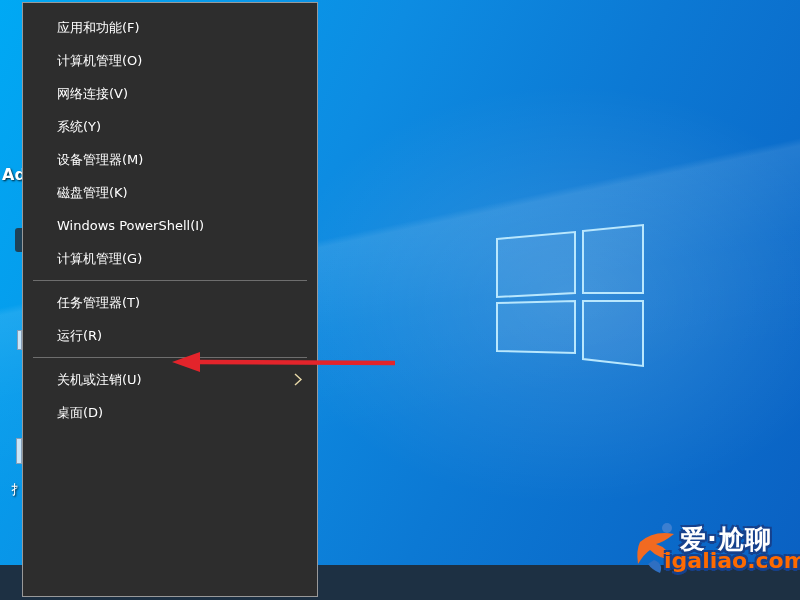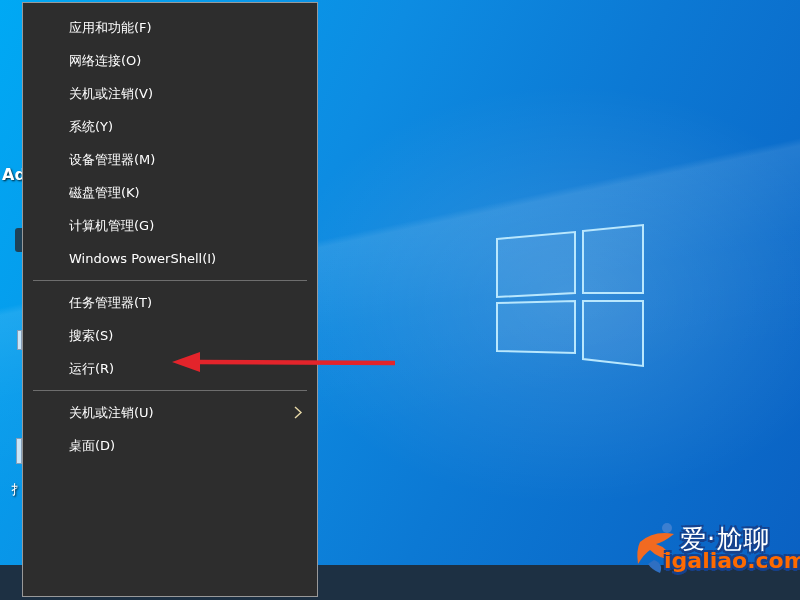--- a/index.html
+++ b/index.html
@@ -25,30 +25,30 @@
   .desk-char { position:absolute; left:11px; top:481px; color:#fff; font-size:13px;
     text-shadow:1px 1px 2px rgba(0,0,0,.8); }
   .desk-dark-frag { position:absolute; left:15px; top:228px; width:7px; height:24px;
     background:#23303c; border-radius:3px 0 0 3px; opacity:.85; }
 
   
   .taskbar { position:absolute; left:0; top:565px; width:800px; height:35px; background:#1d3043; }
 
   
   .watermark { position:absolute; left:634px; top:518px; width:166px; height:62px; pointer-events:none; }
-  .wm-title { position:absolute; left:46px; top:4px; font-size:26px; font-weight:normal; color:#fff; letter-spacing:1px;
+  .wm-title { position:absolute; left:46px; top:4px; font-size:26px; font-weight:bold; color:#fff; letter-spacing:1px;
     text-shadow:-2px -2px 0 #16418c, 2px -2px 0 #16418c, -2px 2px 0 #16418c, 2px 2px 0 #16418c, 0 3px 0 #16418c; }
   .wm-url { position:absolute; left:30px; top:30px; font-size:22px; font-weight:bold; color:#ff6a00; letter-spacing:0px;
     text-shadow:-2px -2px 0 #16418c, 2px -2px 0 #16418c, -2px 2px 0 #16418c, 2px 2px 0 #16418c, 0 3px 0 #16418c; }
   .wm-logo { position:absolute; left:0; top:2px; }
 
   
   .winx-menu { position:absolute; left:22px; top:2px; width:296px; height:595px; background:#2d2d2d;
     border:1px solid #999; padding-top:8px; z-index:30; }
-  .menu-item { height:33px; display:flex; align-items:center; padding-left:46px; padding-right:12px;
+  .menu-item { height:33px; display:flex; align-items:center; padding-left:34px; padding-right:12px;
     color:#fff; font-size:13px; position:relative; cursor:default; }
   .menu-sep { height:1px; background:#6e6e6e; margin:5px 10px; }
   .submenu-chevron { position:absolute; right:14px; top:9px; }
 
   
   .arrow-svg { position:absolute; left:0; top:0; z-index:40; pointer-events:none; }
 </style>
 </head>
 <body>
 
@@ -97,30 +97,29 @@
       <circle cx="33" cy="8" r="5" fill="#3c7fd0"></circle>
       <path d="M6,22 Q20,10 40,14 Q30,22 22,24 Q34,28 38,40 Q24,38 16,30 Q10,34 4,44 Q2,30 6,22 z" fill="#f26a21"></path>
       <path d="M20,40 Q30,44 26,53 Q18,50 14,44 z" fill="#2f6fc2"></path>
     </svg>
     <div class="wm-title">爱·尬聊</div>
     <div class="wm-url">igaliao.com</div>
   </div>
 
   <div class="winx-menu">
     <div class="menu-item">应用和功能(F)</div>
-    <div class="menu-item">网络连接(O)</div>
-    <div class="menu-item">关机或注销(V)</div>
+    <div class="menu-item">计算机管理(O)</div>
+    <div class="menu-item">网络连接(V)</div>
     <div class="menu-item">系统(Y)</div>
     <div class="menu-item">设备管理器(M)</div>
     <div class="menu-item">磁盘管理(K)</div>
+    <div class="menu-item">Windows PowerShell(I)</div>
     <div class="menu-item">计算机管理(G)</div>
-    <div class="menu-item">Windows PowerShell(I)</div>
     <div class="menu-sep"></div>
     <div class="menu-item">任务管理器(T)</div>
-    <div class="menu-item">搜索(S)</div>
     <div class="menu-item">运行(R)</div>
     <div class="menu-sep"></div>
     <div class="menu-item">
       <span>关机或注销(U)</span>
       <svg class="submenu-chevron" width="10" height="15">
         <polyline points="2,2 8,7.5 2,13" fill="none" stroke="#e8d9a8" stroke-width="1.4"></polyline>
       </svg>
     </div>
     <div class="menu-item">桌面(D)</div>
   </div>

